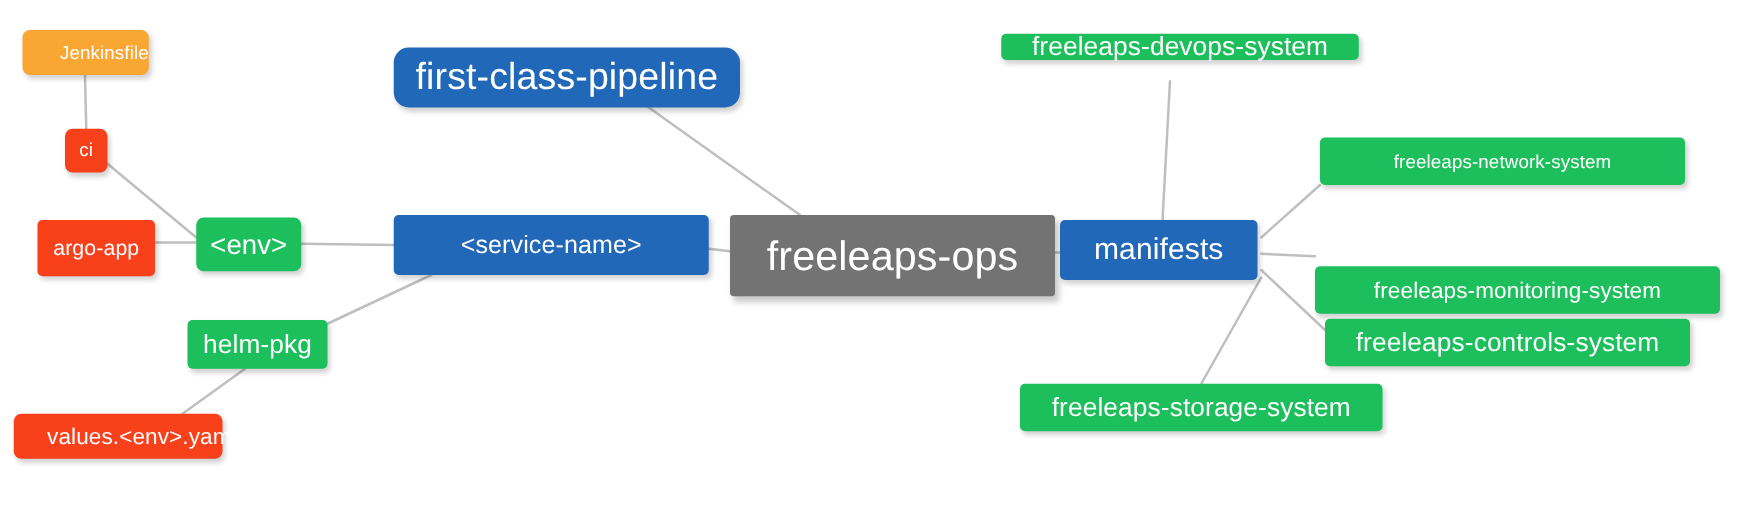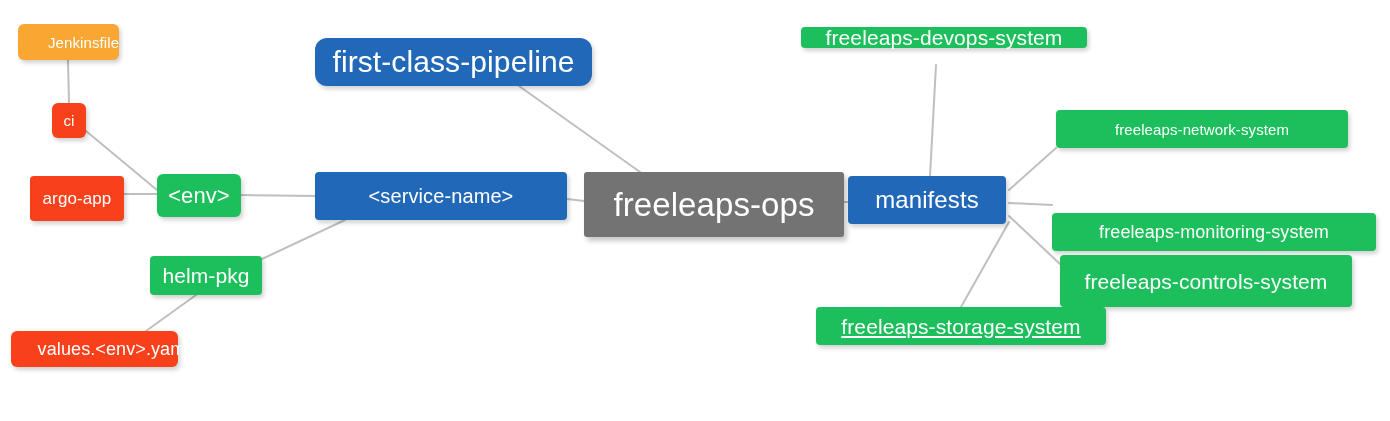--- a/index.html
+++ b/index.html
@@ -104,20 +104,20 @@
       </div>
       <div class="node green" style="left: 801px; top: 27px; width: 286px; height: 21px; font-size: 21px; border-radius: 4px;">
         <span>freeleaps-devops-system</span>
       </div>
       <div class="node green" style="left: 1056px; top: 110px; width: 292px; height: 38px; font-size: 15px; border-radius: 4px; text-align: center;">
         <span>freeleaps-network-system</span>
       </div>
       <div class="node green" style="left: 1052px; top: 186px; width: 324px; height: 38px; font-size: 18px; border-radius: 4px; margin-top: 27px;">
         <span>freeleaps-monitoring-system</span>
       </div>
-      <div class="node green" style="left: 1060px; top: 255px; width: 292px; height: 52px; font-size: 21px; border-radius: 4px;">
+      <div class="node green" style="left: 1060px; top: 255px; width: 292px; height: 38px; font-size: 21px; border-radius: 4px;">
         <span>freeleaps-controls-system</span>
       </div>
-      <div class="node green" style="left: 816px; top: 307px; width: 290px; height: 38px; font-size: 21px; border-radius: 4px; text-decoration: underline;">
+      <div class="node green" style="left: 816px; top: 307px; width: 290px; height: 38px; font-size: 21px; border-radius: 4px;">
         <span>freeleaps-storage-system</span>
       </div>
     </div>
 </div>
 
 </body></html>

